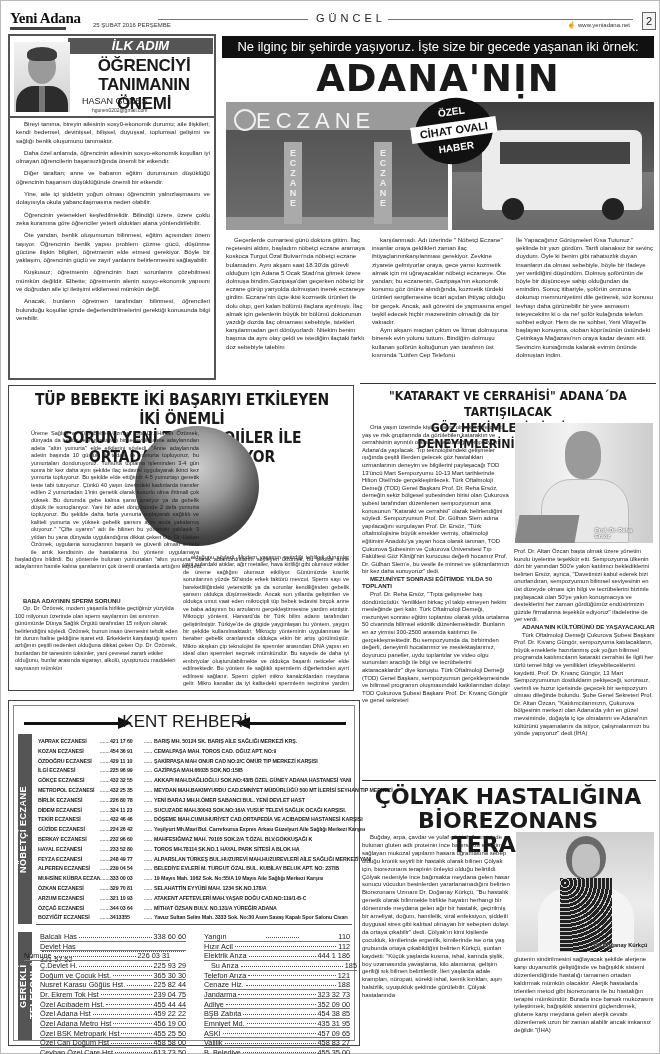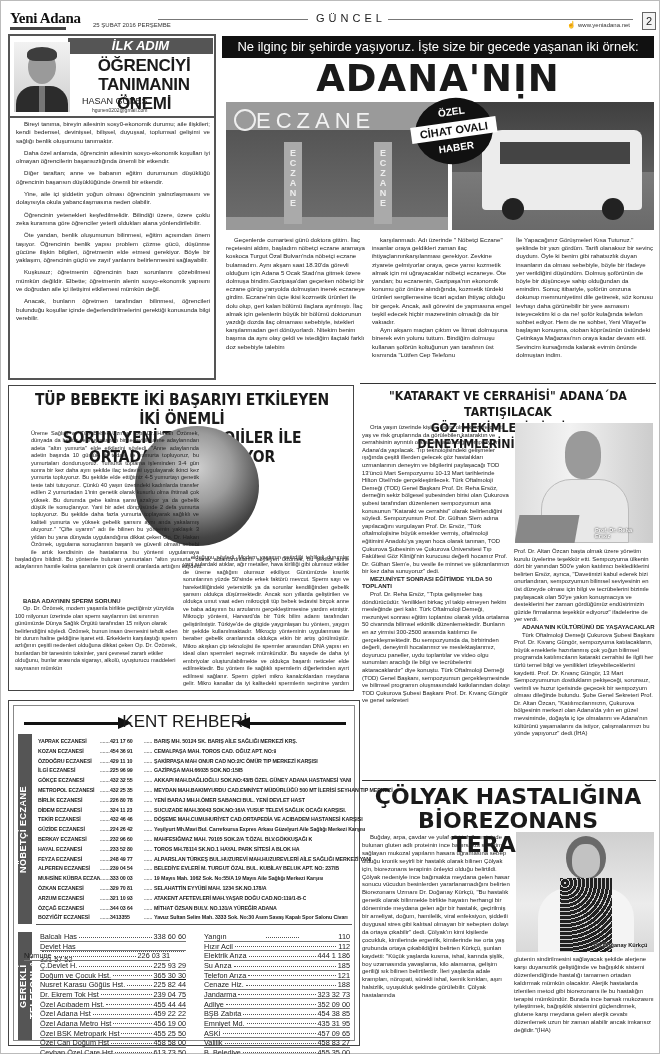--- a/index.html
+++ b/index.html
@@ -250,21 +250,21 @@
         <div class="tel-row" style="left: 10px; width: 146px; top: 245.3px;">
           <span class="n">Numune</span>
           <span class="d"></span>
           <span class="v">226 03 31</span>
         </div>
         <div class="tel-row" style="left: 26px; width: 146px; top: 254.95px;">
           <span class="n">Ç.Devlet H.</span>
           <span class="d"></span>
           <span class="v">225 93 29</span>
         </div>
-        <div class="tel-row" style="left: 26px; width: 146px; top: 264.6px; text-decoration: underline;">
+        <div class="tel-row" style="left: 26px; width: 146px; top: 264.6px;">
           <span class="n">Doğum ve Çocuk Hst.</span>
           <span class="d"></span>
           <span class="v">365 30 30</span>
         </div>
         <div class="tel-row" style="left: 26px; width: 146px; top: 274.25px;">
           <span class="n">Nusret Karasu Göğüs Hst.</span>
           <span class="d"></span>
           <span class="v">225 82 44</span>
         </div>
         <div class="tel-row" style="left: 26px; width: 146px; top: 283.9px;">
@@ -312,21 +312,21 @@
         <div class="tel-row" style="left: 190px; width: 146px; top: 235.65px;">
           <span class="n">Hızır Acil</span>
           <span class="d"></span>
           <span class="v">112</span>
         </div>
         <div class="tel-row" style="left: 190px; width: 146px; top: 245.3px;">
           <span class="n">Elektrik Arıza</span>
           <span class="d"></span>
           <span class="v">444 1 186</span>
         </div>
-        <div class="tel-row" style="left: 190px; width: 146px; top: 254.95px;">
+        <div class="tel-row" style="left: 197px; width: 146px; top: 254.95px;">
           <span class="n">Su Arıza</span>
           <span class="d"></span>
           <span class="v">185</span>
         </div>
         <div class="tel-row" style="left: 190px; width: 146px; top: 264.6px;">
           <span class="n">Telefon Arıza</span>
           <span class="d"></span>
           <span class="v">121</span>
         </div>
         <div class="tel-row" style="left: 190px; width: 146px; top: 274.25px;">

